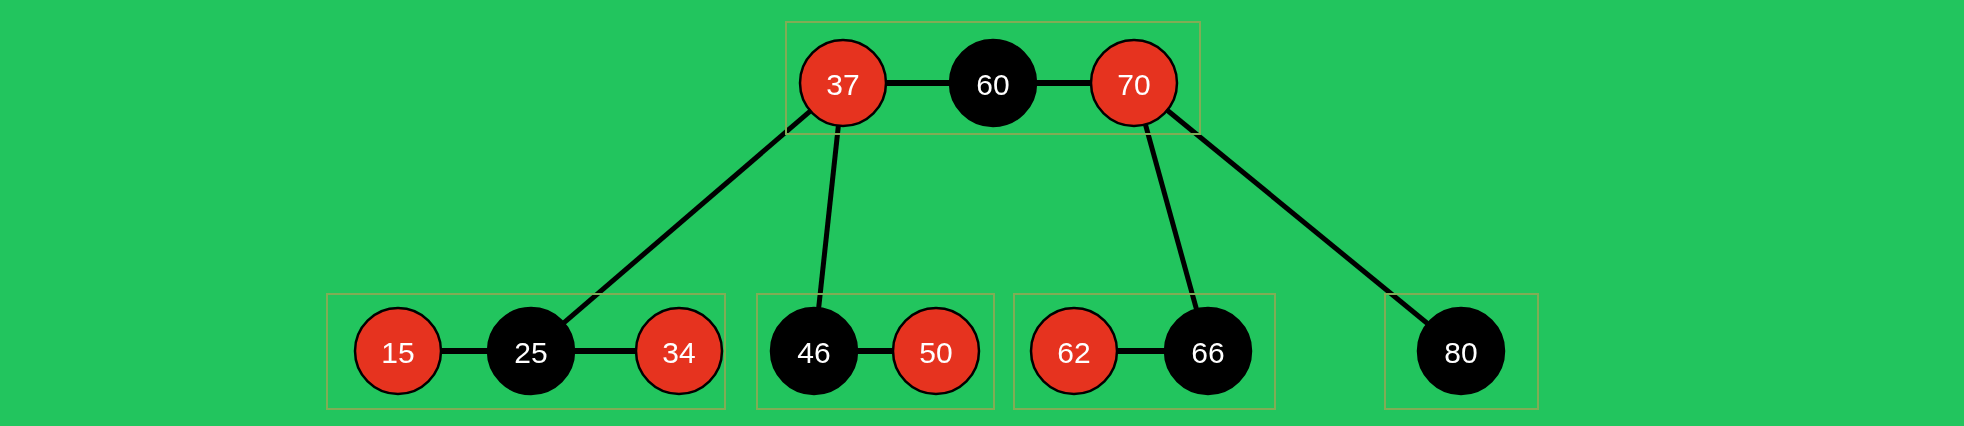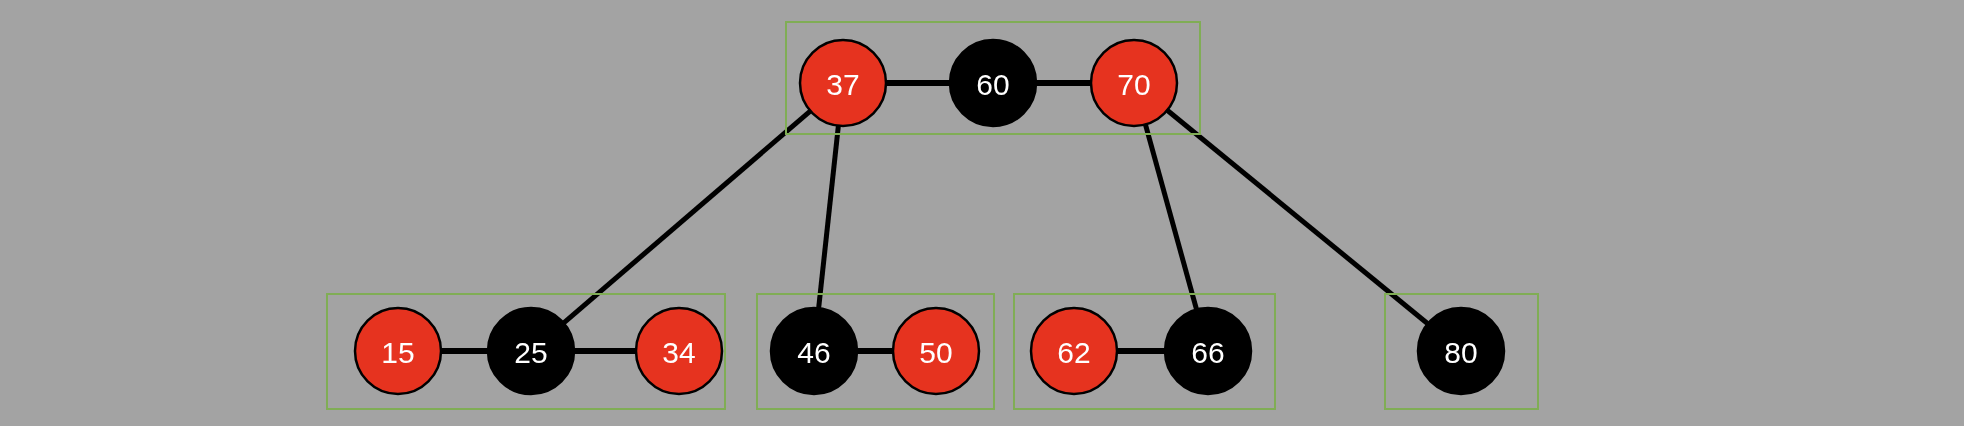--- a/index.html
+++ b/index.html
@@ -8,21 +8,21 @@
     padding: 0;
     background: #ffffff;
   }
   body {
     font-family: "Liberation Sans", sans-serif;
   }
   #stage {
     position: relative;
     width: 1964px;
     height: 426px;
-    background: #a3a3a3;
+    background: #22c55e;
     overflow: hidden;
   }
   #tree-svg {
     position: absolute;
     left: 0;
     top: 0;
     width: 1964px;
     height: 426px;
     display: block;
   }

